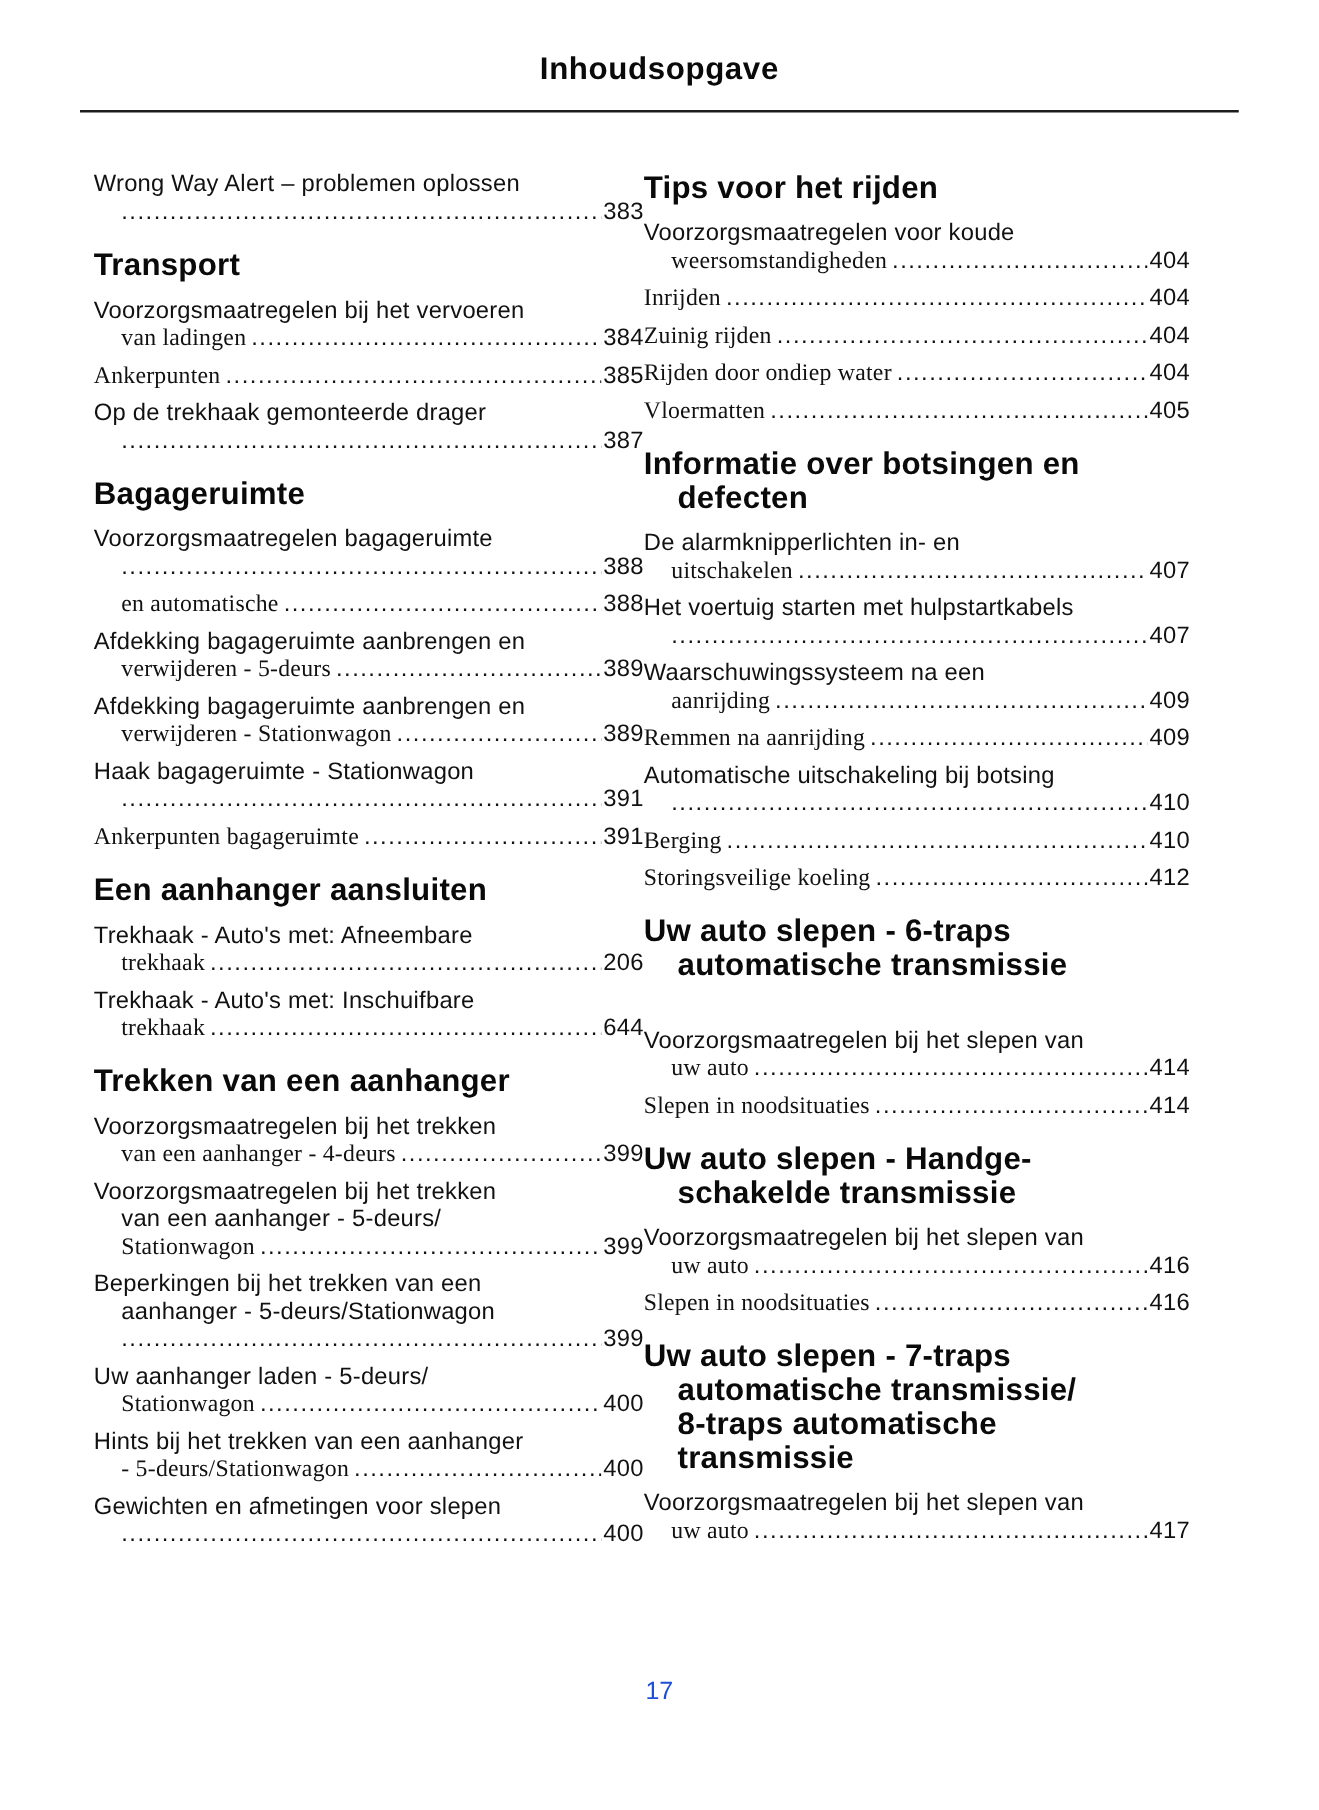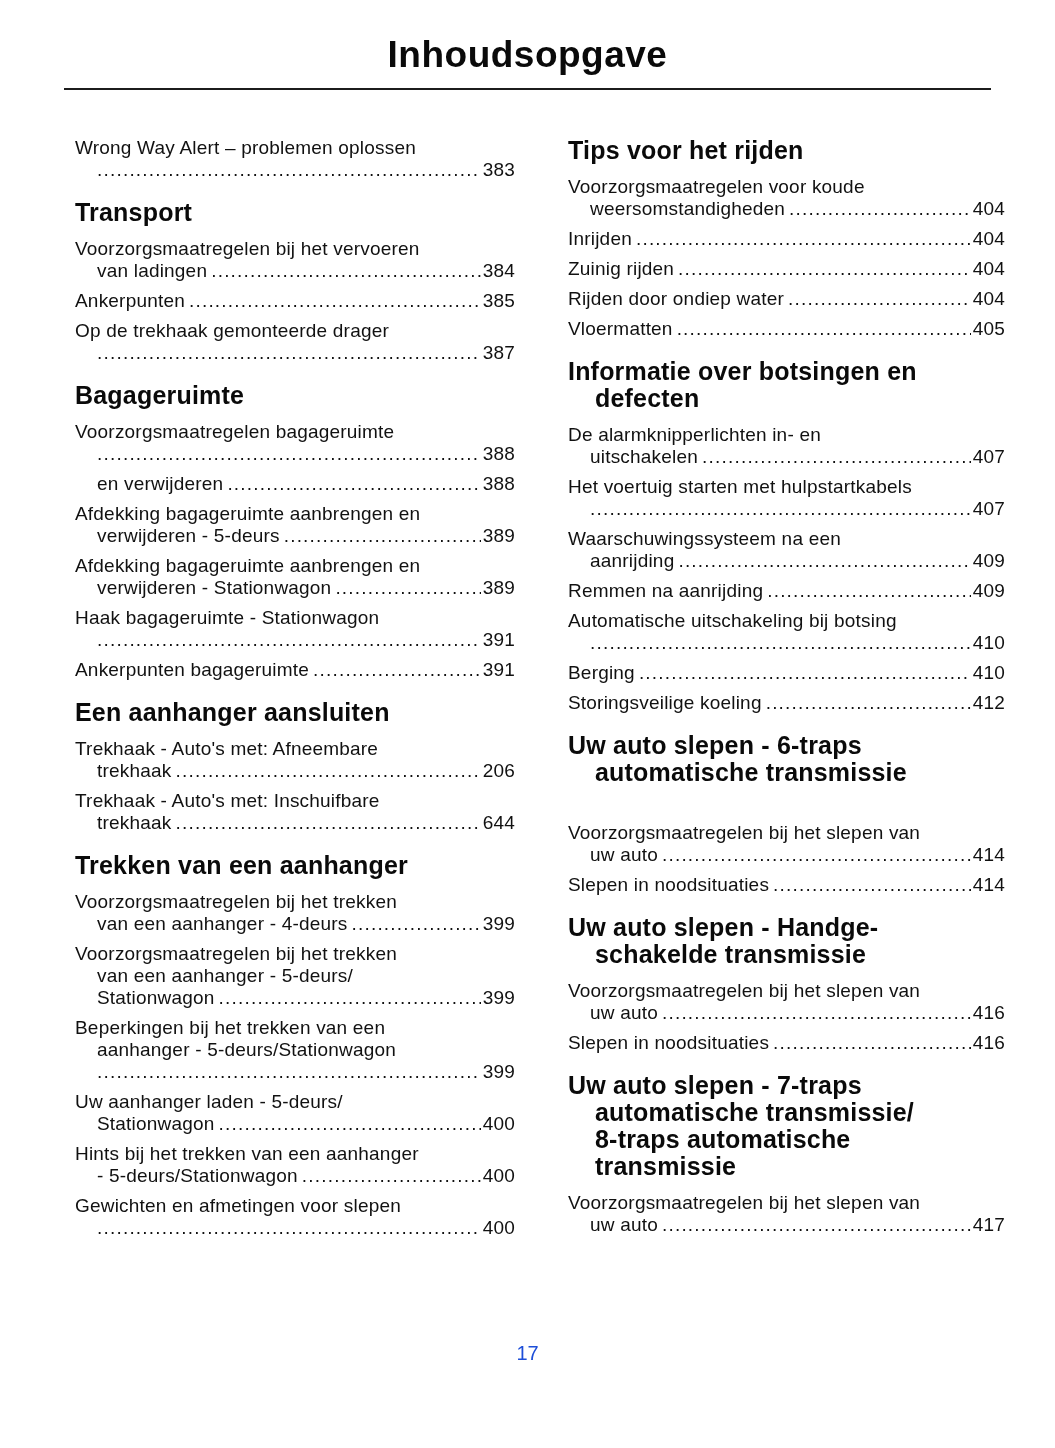--- a/index.html
+++ b/index.html
@@ -9,36 +9,35 @@
     color: #0d0d0d;
     font-family: "Liberation Sans", sans-serif;
     position: relative;
     overflow: hidden;
   }
   .page { width: 1055px; height: 1448px; position: relative; }
 
   .header { padding-top: 36px; }
   .title {
     text-align: center;
-    font-size: 37px;
+    font-size: 25px;
     font-weight: bold;
     letter-spacing: 0.5px;
     line-height: 38px;
     color: #0a0a0a;
   }
   .rule {
     width: 927px;
     margin: 14px auto 0 auto;
     border-top: 2px solid #1c1c1c;
     height: 0;
   }
 
   .columns {
     display: flex;
-    gap: 53px;
     margin: 47px 0 0 75px;
   }
   .toc-col { width: 440px; flex: none; }
   .toc-col-right { width: 437px; }
 
   .heading {
     font-weight: bold;
     font-size: 25px;
     letter-spacing: 0.2px;
     color: #0a0a0a;
@@ -51,21 +50,21 @@
   .entry {
     font-size: 19px;
     letter-spacing: 0.2px;
     margin-bottom: 8px;
     color: #111;
   }
   .eline { line-height: 22px; }
   .eline.cont { padding-left: 22px; }
   .eline.last { display: flex; align-items: baseline; }
   .txt { flex: none; white-space: nowrap; }
-  .txt:not(:empty) { padding-right: 4px; }
+  .txt:not(:empty) { padding-right: 4px; font-family: Liberation Serif, serif; }
   .dots {
     flex: 1 1 0;
     min-width: 0;
     overflow: hidden;
     white-space: nowrap;
     letter-spacing: 1.2px;
   }
   .num { flex: none; padding-left: 2px; }
 
   .spacer { height: 24px; }
@@ -131,21 +130,21 @@
         <div class="entry">
           <div class="eline">Voorzorgsmaatregelen bagageruimte</div>
           <div class="eline last cont">
             <span class="txt"></span>
             <span class="dots">................................................................................................................................................................</span>
             <span class="num">388</span>
           </div>
         </div>
         <div class="entry">
           <div class="eline last cont">
-            <span class="txt">en verwijderen</span>
+            <span class="txt">en automatische</span>
             <span class="dots">................................................................................................................................................................</span>
             <span class="num">388</span>
           </div>
         </div>
         <div class="entry">
           <div class="eline">Afdekking bagageruimte aanbrengen en</div>
           <div class="eline last cont">
             <span class="txt">verwijderen - 5-deurs</span>
             <span class="dots">................................................................................................................................................................</span>
             <span class="num">389</span>

